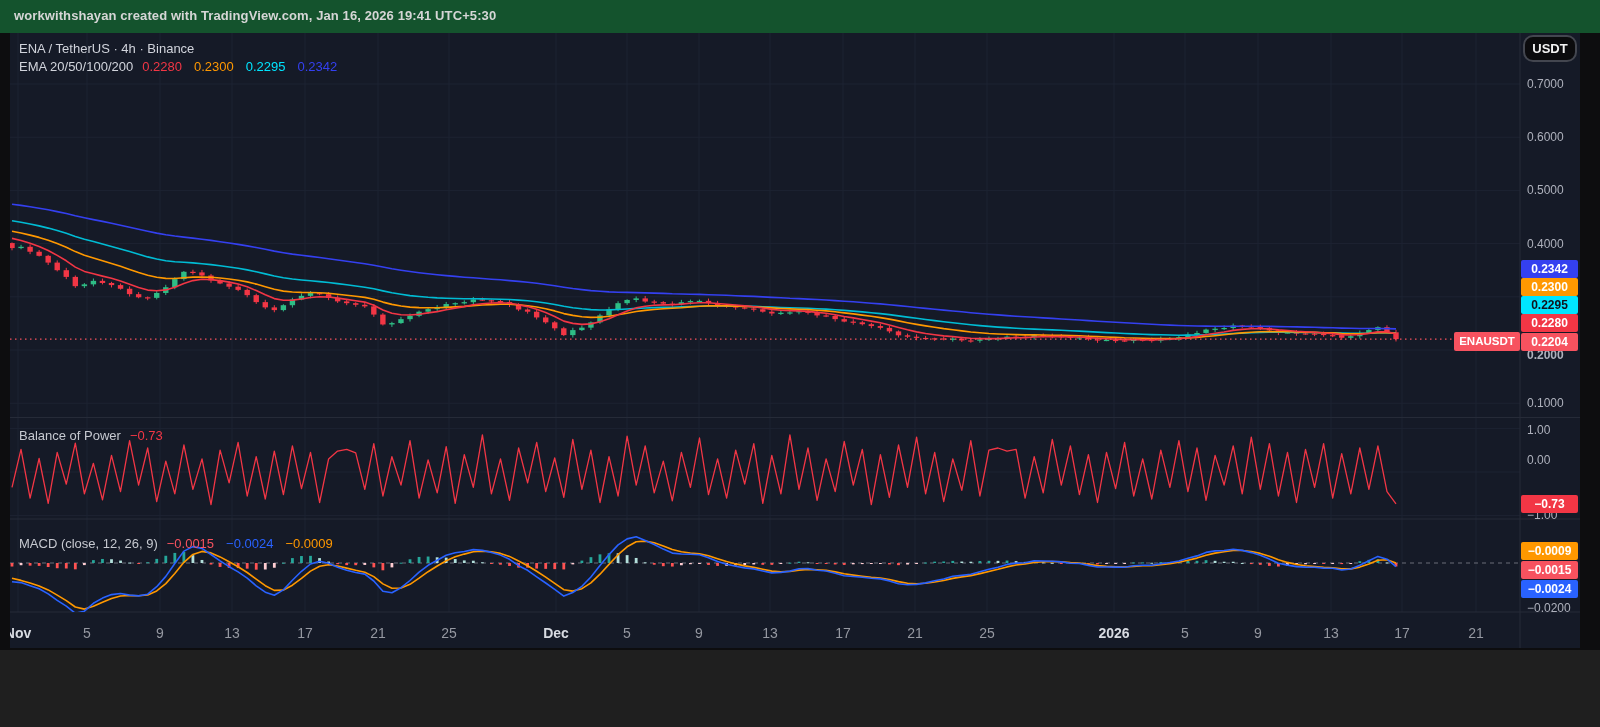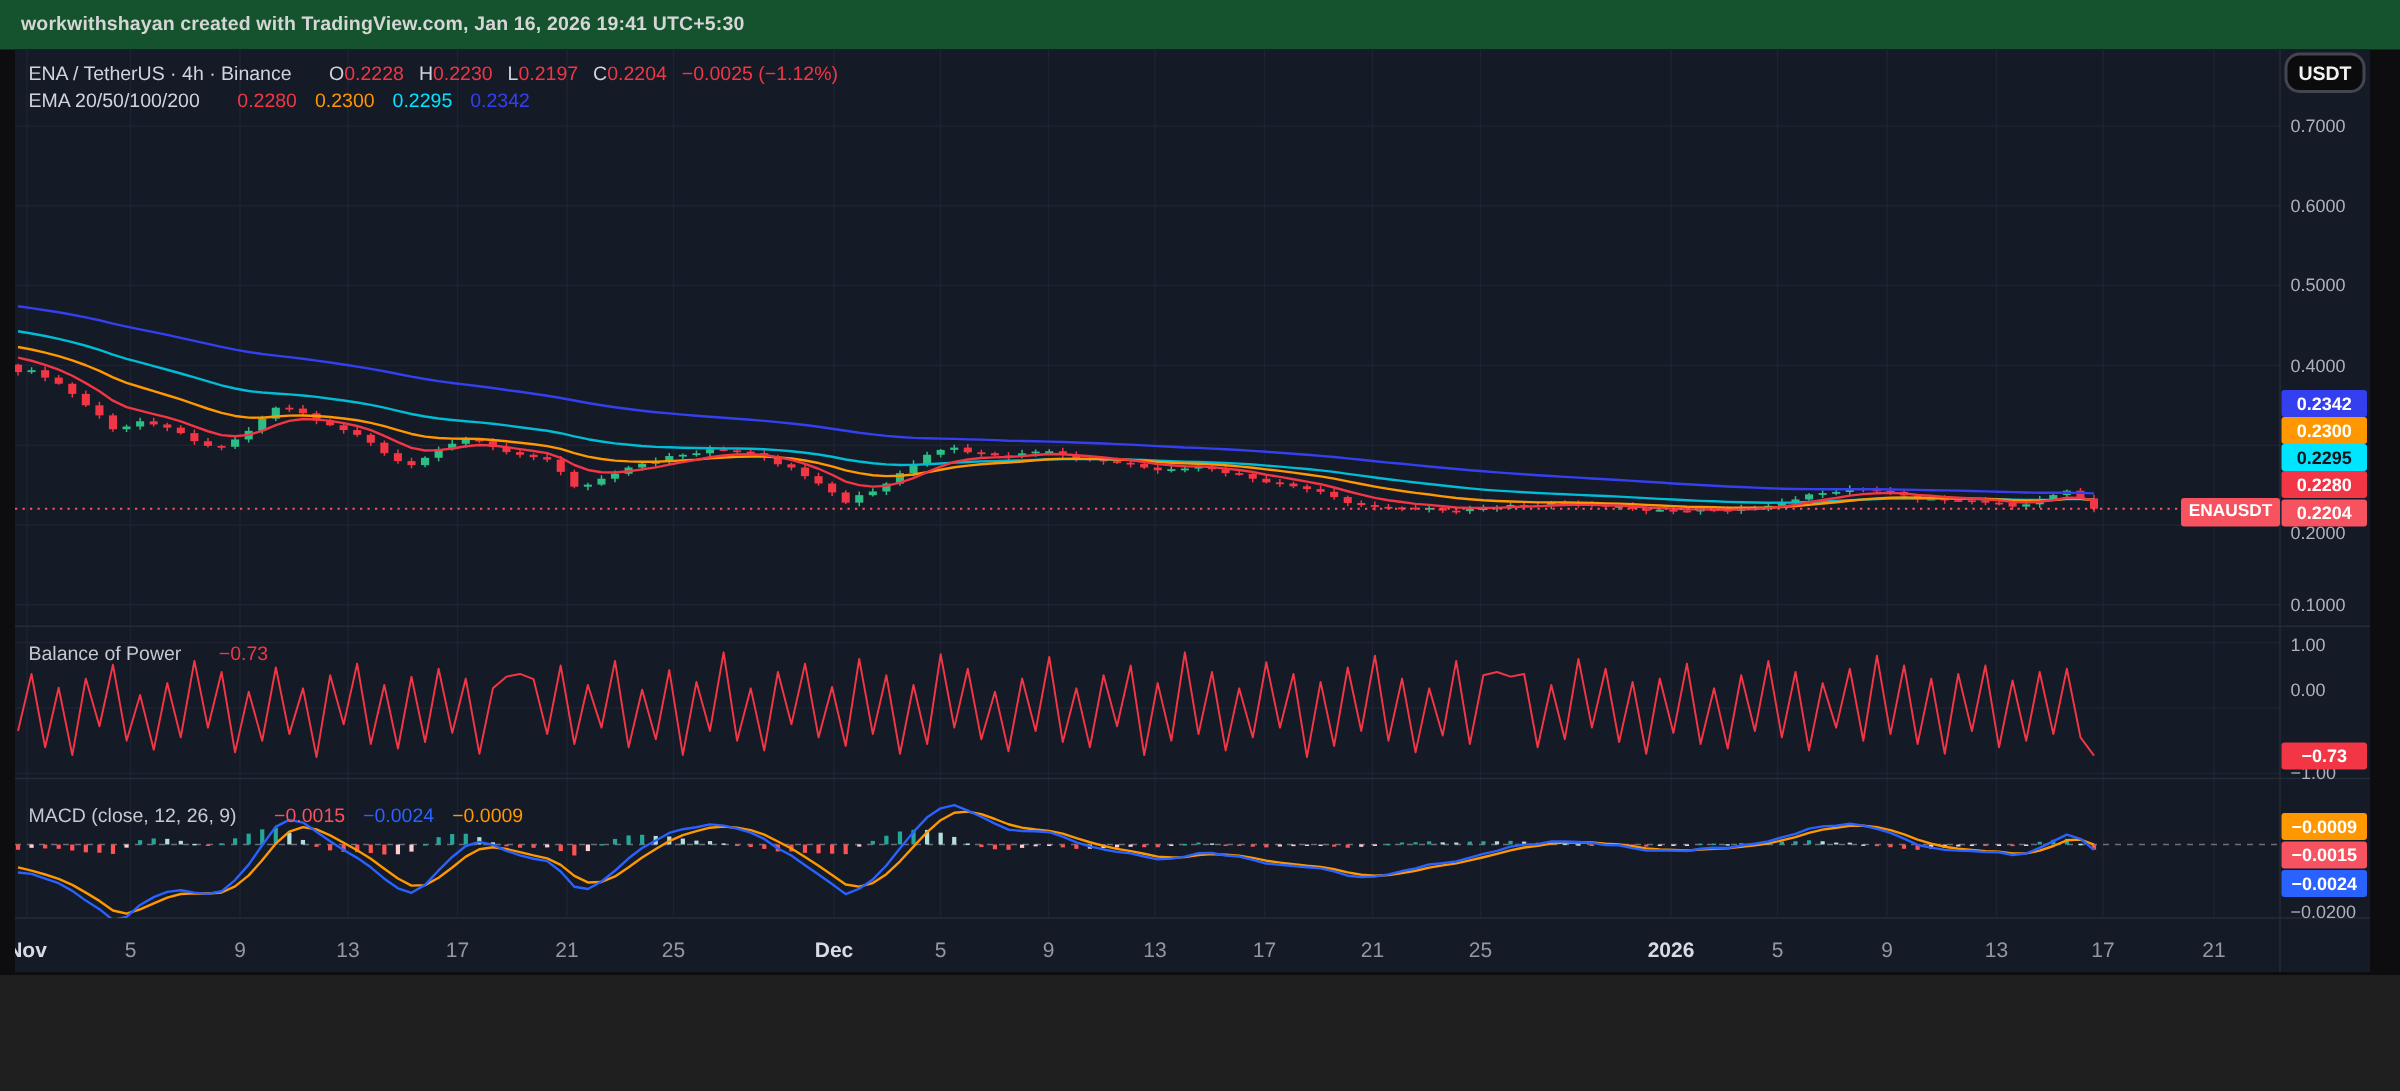--- a/index.html
+++ b/index.html
@@ -2,21 +2,21 @@
 <html><head>
 <meta charset="utf-8">
 <style>
   html,body{margin:0;padding:0;background:#0d0d0f;width:1600px;height:727px;overflow:hidden;
     font-family:"Liberation Sans","DejaVu Sans",sans-serif;-webkit-font-smoothing:antialiased;}
   #topbar{position:absolute;left:0;top:0;width:1600px;height:33px;background:#14532d;}
   #topbar span{position:absolute;left:14px;top:8px;font-size:13px;font-weight:600;color:#d6d6d6;letter-spacing:.1px;}
   #chart-widget{position:absolute;left:10px;top:33px;width:1570px;height:615px;background:#151a27;overflow:hidden;}
   #chart-svg{position:absolute;left:0;top:0;}
   #footer{position:absolute;left:0;top:650px;width:1600px;height:77px;background:#1f1f1f;}
-  .legend-row{position:absolute;display:flex;gap:25px;font-size:13px;color:#d1d4dc;white-space:nowrap;align-items:flex-end;}
+  .legend-row{position:absolute;display:flex;gap:9px;font-size:13px;color:#d1d4dc;white-space:nowrap;align-items:flex-end;}
   .axis-label{position:absolute;left:1517px;transform:translateY(-50%);font-size:12px;color:#aeb1bc;}
   .badge{position:absolute;left:1511px;width:57px;height:18px;line-height:18px;text-align:center;
     font-size:12px;font-weight:600;border-radius:2px;}
   .price-tag{position:absolute;left:1444px;width:66px;height:19px;line-height:19px;text-align:center;
     font-size:11.5px;font-weight:700;color:#fff;background:#f7525f;border-radius:2px;}
   .tick-label{position:absolute;top:592px;transform:translateX(-50%);font-size:14px;color:#9598a1;}
   .tick-label.major{color:#d8dbe2;font-weight:700;}
   #usdt-btn{position:absolute;left:1513px;top:2px;width:54px;height:27px;background:#0b0b0d;
     border:2px solid #43464f;border-radius:10px;color:#f2f2f2;font-size:13px;font-weight:700;
     font-family:inherit;cursor:pointer;}
@@ -555,27 +555,20 @@
         <rect x="1394.6" y="563" width="2.8" height="3.4664342726013047" fill="#ff5252"></rect>
       </g>
       <g clip-path="url(#clip-macd)">
         <polyline points="12.0,578.2 21.0,580.4 30.1,583.0 39.1,585.9 48.2,589.9 57.2,595.1 66.3,600.6 75.3,607.0 84.4,609.1 93.4,606.2 102.5,602.2 111.5,598.4 120.5,596.0 129.6,595.5 138.6,595.7 147.7,595.0 156.7,590.9 165.8,583.6 174.8,573.5 183.9,562.3 192.9,554.4 202.0,551.4 211.0,552.9 220.1,556.9 229.1,561.8 238.1,566.8 247.2,572.5 256.2,579.2 265.3,585.7 274.3,590.4 283.4,590.1 292.4,585.2 301.5,578.3 310.5,571.1 319.6,566.2 328.6,564.8 337.6,566.0 346.7,568.1 355.7,570.3 364.8,572.2 373.8,576.6 382.9,583.9 391.9,588.3 401.0,588.0 410.0,584.3 419.1,578.2 428.1,571.7 437.2,566.0 446.2,560.7 455.2,556.7 464.3,554.1 473.3,551.8 482.4,551.1 491.4,551.8 500.5,553.4 509.5,556.4 518.6,561.0 527.6,565.7 536.7,571.3 545.7,577.1 554.7,583.3 563.8,589.7 572.8,591.1 581.9,588.7 590.9,582.8 600.0,574.2 609.0,564.4 618.1,554.7 627.1,546.8 636.2,541.8 645.2,541.1 654.2,542.8 663.3,546.0 672.3,549.5 681.4,551.8 690.4,553.0 699.5,553.9 708.5,555.8 717.6,558.7 726.6,561.5 735.7,563.9 744.7,565.9 753.8,567.4 762.8,569.2 771.8,571.1 780.9,571.7 789.9,571.4 799.0,570.1 808.0,569.4 817.1,569.8 826.1,570.4 835.2,571.9 844.2,573.8 853.3,575.1 862.3,576.2 871.3,577.2 880.4,578.0 889.4,579.5 898.5,581.6 907.5,583.2 916.6,583.8 925.6,583.3 934.7,582.0 943.7,580.5 952.8,578.4 961.8,576.9 970.8,575.6 979.9,573.6 988.9,571.5 998.0,569.3 1007.0,566.9 1016.1,565.0 1025.1,563.9 1034.2,562.4 1043.2,561.7 1052.3,561.5 1061.3,561.7 1070.4,562.5 1079.4,563.0 1088.4,564.2 1097.5,565.6 1106.5,566.3 1115.6,566.7 1124.6,567.0 1133.7,566.4 1142.7,565.8 1151.8,565.6 1160.8,564.6 1169.9,563.6 1178.9,562.3 1187.9,560.3 1197.0,558.1 1206.0,555.2 1215.1,553.1 1224.1,551.8 1233.2,550.5 1242.2,550.5 1251.3,551.5 1260.3,553.4 1269.4,556.2 1278.4,559.7 1287.5,562.4 1296.5,564.5 1305.5,565.8 1314.6,566.6 1323.6,567.4 1332.7,567.8 1341.7,568.9 1350.8,568.9 1359.8,567.1 1368.9,564.0 1377.9,560.2 1387.0,559.7 1396.0,563.1" fill="none" stroke="#ff9800" stroke-width="1.6" stroke-linejoin="round"></polyline>
         <polyline points="12.0,581.7 21.0,582.6 30.1,585.7 39.1,588.8 48.2,593.9 57.2,600.4 66.3,606.1 75.3,613.3 84.4,611.2 93.4,603.3 102.5,598.1 111.5,594.6 120.5,593.5 129.6,595.1 138.6,595.9 147.7,594.2 156.7,586.7 165.8,576.4 174.8,563.5 183.9,551.1 192.9,546.6 202.0,548.4 211.0,554.5 220.1,560.8 229.1,566.7 238.1,571.9 247.2,578.2 256.2,585.8 265.3,592.2 274.3,595.2 283.4,589.9 292.4,580.3 301.5,571.3 310.5,564.0 319.6,561.3 328.6,563.3 337.6,567.2 346.7,570.2 355.7,572.5 364.8,574.1 373.8,581.0 382.9,591.2 391.9,592.7 401.0,587.7 410.0,580.5 419.1,572.2 428.1,565.3 437.2,560.3 446.2,555.3 455.2,552.8 464.3,551.5 473.3,549.6 482.4,550.4 491.4,552.4 500.5,555.1 509.5,559.3 518.6,565.7 527.6,570.3 536.7,576.8 545.7,583.0 554.7,589.4 563.8,596.1 572.8,592.5 581.9,586.3 590.9,577.0 600.0,565.5 609.0,554.6 618.1,544.9 627.1,538.9 636.2,536.7 645.2,540.4 654.2,544.5 663.3,549.1 672.3,553.1 681.4,554.0 690.4,554.2 699.5,554.8 708.5,557.7 717.6,561.6 726.6,564.3 735.7,566.3 744.7,567.9 753.8,568.9 762.8,571.0 771.8,572.9 780.9,572.4 789.9,571.1 799.0,568.8 808.0,568.6 817.1,570.3 826.1,571.0 835.2,573.3 844.2,575.7 853.3,576.5 862.3,577.3 871.3,578.2 880.4,578.9 889.4,580.9 898.5,583.8 907.5,584.7 916.6,584.4 925.6,582.9 934.7,580.7 943.7,579.0 952.8,576.3 961.8,575.4 970.8,574.3 979.9,571.7 988.9,569.3 998.0,567.2 1007.0,564.4 1016.1,563.1 1025.1,562.8 1034.2,560.9 1043.2,561.0 1052.3,561.3 1061.3,561.9 1070.4,563.3 1079.4,563.5 1088.4,565.4 1097.5,567.0 1106.5,567.0 1115.6,567.1 1124.6,567.3 1133.7,565.8 1142.7,565.2 1151.8,565.3 1160.8,563.7 1169.9,562.5 1178.9,561.0 1187.9,558.2 1197.0,555.9 1206.0,552.4 1215.1,550.9 1224.1,550.5 1233.2,549.2 1242.2,550.4 1251.3,552.6 1260.3,555.2 1269.4,559.1 1278.4,563.3 1287.5,565.1 1296.5,566.6 1305.5,567.1 1314.6,567.3 1323.6,568.1 1332.7,568.2 1341.7,570.0 1350.8,569.0 1359.8,565.3 1368.9,560.8 1377.9,556.4 1387.0,559.2 1396.0,566.6" fill="none" stroke="#2962ff" stroke-width="1.6" stroke-linejoin="round"></polyline>
       </g>
     </svg>
 
   <div class="legend-row" style="left:9px;top:8px;">
     <span>ENA / TetherUS · 4h · Binance</span>
-    <span id="ohlc-values" style="display:flex;gap:10px;">
-        <span><span style="color: rgb(209, 212, 220);">O</span><span style="color: rgb(242, 54, 69);">0.2228</span></span>
-        <span><span style="color: rgb(209, 212, 220);">H</span><span style="color: rgb(242, 54, 69);">0.2230</span></span>
-        <span><span style="color: rgb(209, 212, 220);">L</span><span style="color: rgb(242, 54, 69);">0.2197</span></span>
-        <span><span style="color: rgb(209, 212, 220);">C</span><span style="color: rgb(242, 54, 69);">0.2204</span></span>
-        <span style="color: rgb(242, 54, 69);">−0.0025 (−1.12%)</span>
-      </span>
   </div>
   <div class="legend-row" style="left:9px;top:26px;">
     <span>EMA 20/50/100/200</span>
     <span id="ema-values" style="display:flex;gap:12px;">
         <span style="color: rgb(242, 54, 69);">0.2280</span>
         <span style="color: rgb(255, 152, 0);">0.2300</span>
         <span style="color: rgb(0, 229, 255);">0.2295</span>
         <span style="color: rgb(52, 64, 240);">0.2342</span>
       </span>
   </div>
@@ -592,21 +585,21 @@
         <span style="color: rgb(41, 98, 255);">−0.0024</span>
         <span style="color: rgb(255, 152, 0);">−0.0009</span>
       </span>
   </div>
 
   <div id="price-axis">
       <div class="axis-label" style="top: 51px;">0.7000</div>
       <div class="axis-label" style="top: 104px;">0.6000</div>
       <div class="axis-label" style="top: 157px;">0.5000</div>
       <div class="axis-label" style="top: 211px;">0.4000</div>
-      <div class="axis-label" style="top: 322px;">0.2000</div>
+      <div class="axis-label" style="top: 322px; font-weight: bold;">0.2000</div>
       <div class="axis-label" style="top: 370px;">0.1000</div>
       <div class="badge" style="top: 227px; background: rgb(52, 64, 240); color: rgb(255, 255, 255);">0.2342</div>
       <div class="badge" style="top: 245px; background: rgb(255, 152, 0); color: rgb(255, 255, 255);">0.2300</div>
       <div class="badge" style="top: 263px; background: rgb(0, 229, 255); color: rgb(16, 19, 28);">0.2295</div>
       <div class="badge" style="top: 281px; background: rgb(242, 54, 69); color: rgb(255, 255, 255);">0.2280</div>
       <div class="badge" style="top: 300px; background: rgb(247, 82, 95); color: rgb(255, 255, 255);">0.2204</div>
       <div class="price-tag" style="top: 299px;">ENAUSDT</div>
       <div class="axis-label" style="top: 397px;">1.00</div>
       <div class="axis-label" style="top: 427px;">0.00</div>
       <div class="axis-label" style="top: 482px;">−1.00</div>

